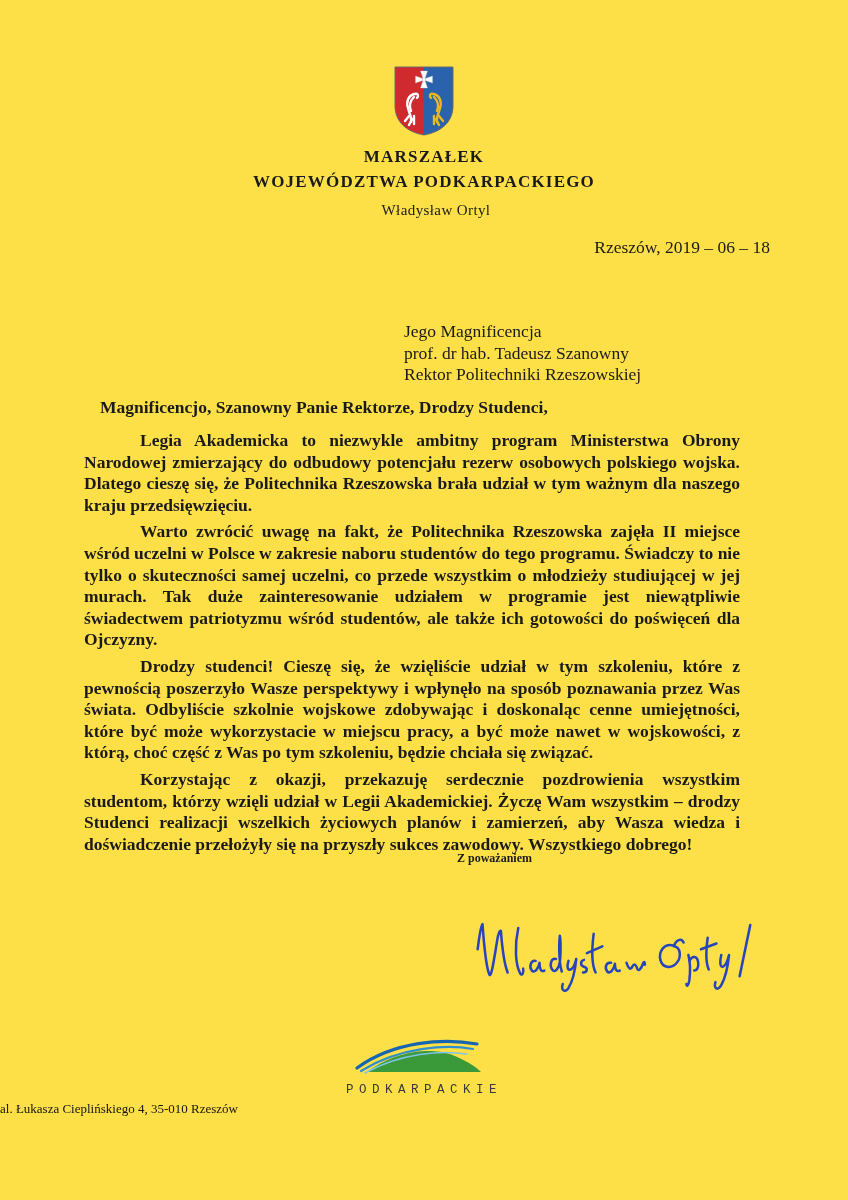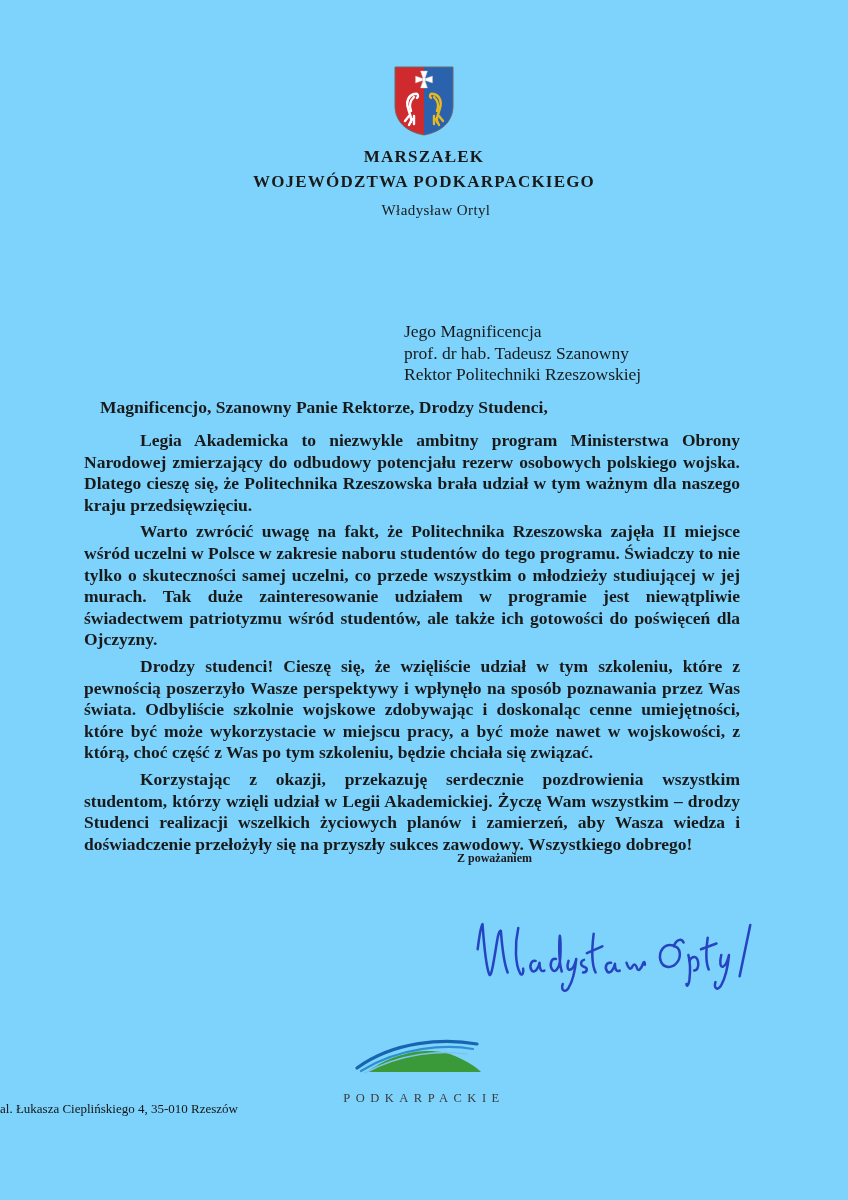--- a/index.html
+++ b/index.html
@@ -1,20 +1,20 @@
 <!DOCTYPE html>
 <html lang="pl"><head>
 <meta charset="utf-8">
 <style>
   html,body{margin:0;padding:0;background:#e9e9e9;}
   .page{
     position:relative;
     width:848px;height:1200px;
     margin:0 auto;
-    background:#7dd3fc;
+    background:#fde047;
     font-family:"Liberation Serif", serif;
     color:#1a1a1a;
     overflow:hidden;
   }
   
   .letterhead{position:absolute;top:64px;left:0;width:100%;text-align:center;}
   .crest{display:block;margin:0 auto;}
   .lh-title{font-weight:bold;font-size:17px;letter-spacing:1.2px;line-height:17px;margin-top:10px;}
   .lh-title2{font-weight:bold;font-size:17px;letter-spacing:1.2px;line-height:17px;margin-top:8px;}
   .lh-name{font-weight:normal;font-size:15px;margin-top:12px;letter-spacing:0.4px;margin-left:24px;}
@@ -26,21 +26,21 @@
   .salutation{position:absolute;top:397px;left:100px;font-weight:bold;font-size:17.5px;}
   
   .body-text{position:absolute;top:430px;left:84px;width:656px;font-size:17.5px;line-height:21.6px;text-align:justify;font-weight:bold;}
   .body-text p{margin:0 0 5px 0;text-indent:56px;}
   
   .closing{position:absolute;top:851px;left:457px;font-weight:bold;font-size:12px;}
   
   .signature{position:absolute;top:912px;left:468px;}
   
   .footer-logo{position:absolute;top:1036px;left:0;width:100%;text-align:center;}
-  .logo-text{font-family:Liberation Serif, serif;font-size:12.5px;letter-spacing:5.5px;color:#3a3a3a;margin-top:9px;}
+  .logo-text{font-family:Liberation Mono, monospace;font-size:12.5px;letter-spacing:5.5px;color:#3a3a3a;margin-top:1px;}
   .footer-address{position:absolute;top:1101px;left:0;width:100%;font-size:13px;line-height:15.5px;color:#141414;}
 </style>
 </head>
 <body>
 
 <div class="page">
 
   <div class="letterhead">
     <svg class="crest" width="64" height="74" viewBox="0 0 64 74" aria-hidden="true">
       <defs>
@@ -74,20 +74,21 @@
           <path d="M47,52 L51,57 M44,55 L47,61 M42,52 L42,60"></path>
         </g>
       </g>
       <path d="M3,3 H61 V42 C61,58 49,68 32,71 C15,68 3,58 3,42 Z" fill="none" stroke="#6a6a6a" stroke-width="1"></path>
     </svg>
     <div class="lh-title">MARSZAŁEK</div>
     <div class="lh-title2">WOJEWÓDZTWA PODKARPACKIEGO</div>
     <div class="lh-name">Władysław Ortyl</div>
   </div>
 
+  <div class="dateline">Rzeszów, 2019 – 06 – 18</div>
 
   <div class="addressee">
     <div>Jego Magnificencja</div>
     <div>prof. dr hab. Tadeusz Szanowny</div>
     <div>Rektor Politechniki Rzeszowskiej</div>
   </div>
 
   <div class="salutation">Magnificencjo, Szanowny Panie Rektorze, Drodzy Studenci,</div>
 
   <div class="body-text">

